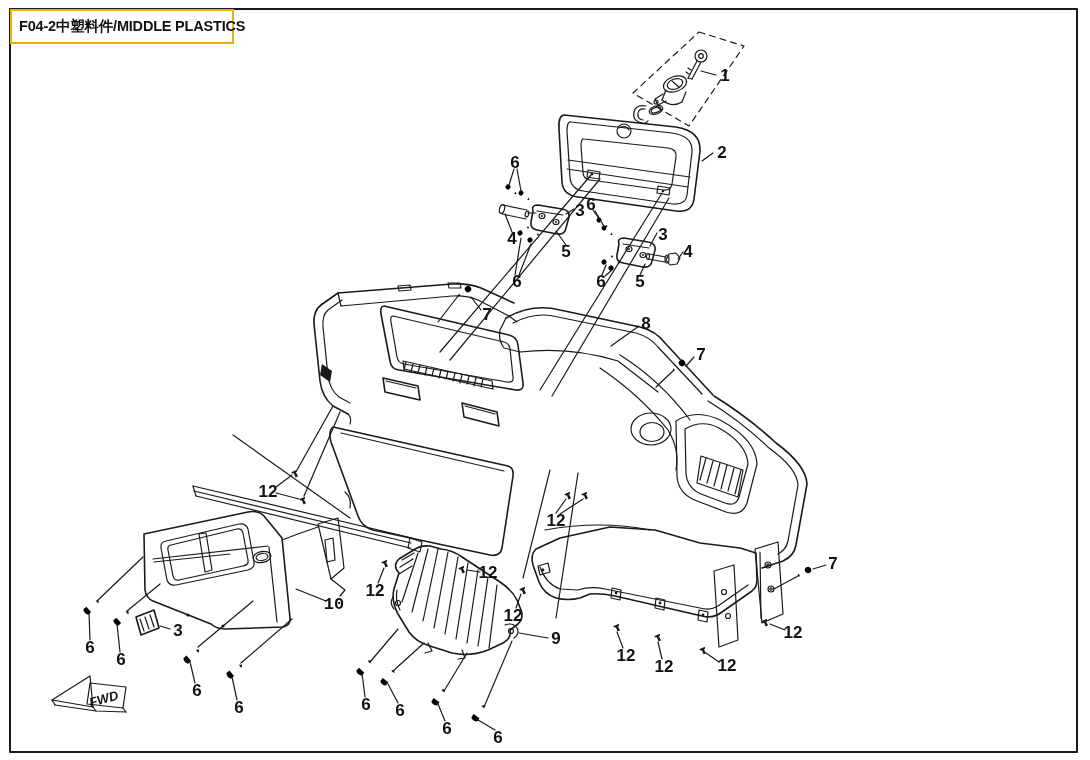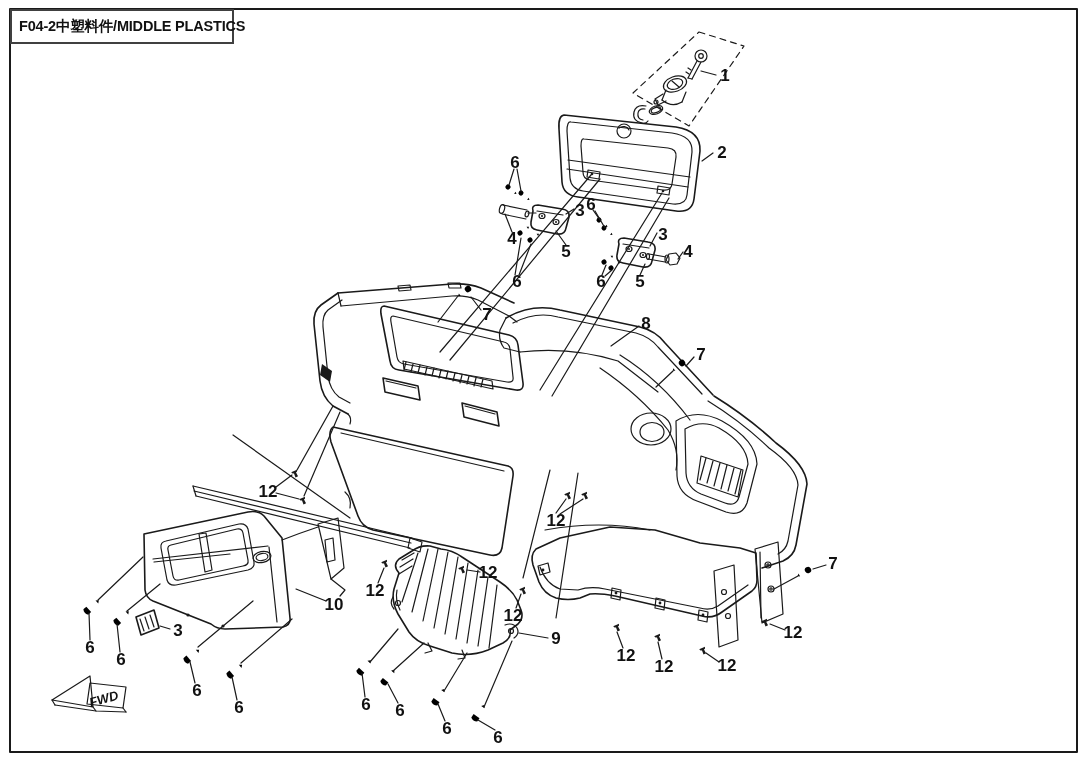--- a/index.html
+++ b/index.html
@@ -1,19 +1,19 @@
 <!DOCTYPE html>
 <html><head>
 <meta charset="utf-8">
 <style>
   html,body{margin:0;padding:0;background:#fff;}
   #page{position:relative;width:1090px;height:760px;background:#fff;overflow:hidden;
         font-family:"Liberation Sans","DejaVu Sans",sans-serif;}
   #art{position:absolute;left:0;top:0;}
-  #title-box{position:absolute;left:10px;top:9px;width:224px;height:35px;border:2px solid #404040;
+  #title-box{position:absolute;left:10px;top:9px;width:224px;height:35px;border:2px solid #eab308;
              background:#fff;display:flex;align-items:center;box-sizing:border-box;}
   #title-box span{font-weight:bold;font-size:14.5px;color:#111;padding-left:7px;letter-spacing:-0.2px;
                   white-space:nowrap;}
   #callout-layer{position:absolute;left:0;top:0;width:100%;height:100%;pointer-events:none;}
   .callout{position:absolute;transform:translate(-50%,-50%);font-weight:bold;font-size:17px;
            color:#111;line-height:1;}
   .ln path,.ln line,.ln ellipse,.ln circle,.ln polygon,.ln rect{stroke:#1a1a1a;fill:none;
            stroke-width:1.2;stroke-linecap:round;stroke-linejoin:round;}
   .ln .w2{stroke-width:1.6;}
   .ln .w1{stroke-width:0.9;}
@@ -406,21 +406,21 @@
       <div class="callout" style="left: 268px; top: 491px;">12</div>
       <div class="callout" style="left: 556px; top: 520px;">12</div>
       <div class="callout" style="left: 375px; top: 590px;">12</div>
       <div class="callout" style="left: 488px; top: 572px;">12</div>
       <div class="callout" style="left: 513px; top: 615px;">12</div>
       <div class="callout" style="left: 626px; top: 655px;">12</div>
       <div class="callout" style="left: 664px; top: 666px;">12</div>
       <div class="callout" style="left: 727px; top: 665px;">12</div>
       <div class="callout" style="left: 793px; top: 632px;">12</div>
       <div class="callout" style="left: 556px; top: 638px;">9</div>
-      <div class="callout" style="left: 334px; top: 604px;">10</div>
+      <div class="callout" style="left: 334px; top: 604px; font-family: Liberation Mono, monospace;">10</div>
       <div class="callout" style="left: 178px; top: 630px;">3</div>
       <div class="callout" style="left: 90px; top: 647px;">6</div>
       <div class="callout" style="left: 121px; top: 659px;">6</div>
       <div class="callout" style="left: 197px; top: 690px;">6</div>
       <div class="callout" style="left: 239px; top: 707px;">6</div>
       <div class="callout" style="left: 366px; top: 704px;">6</div>
       <div class="callout" style="left: 400px; top: 710px;">6</div>
       <div class="callout" style="left: 447px; top: 728px;">6</div>
       <div class="callout" style="left: 498px; top: 737px;">6</div>
     </div>

